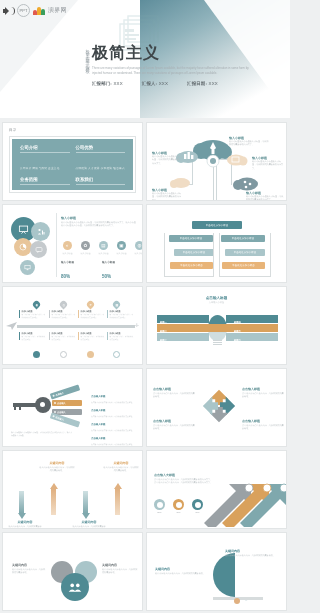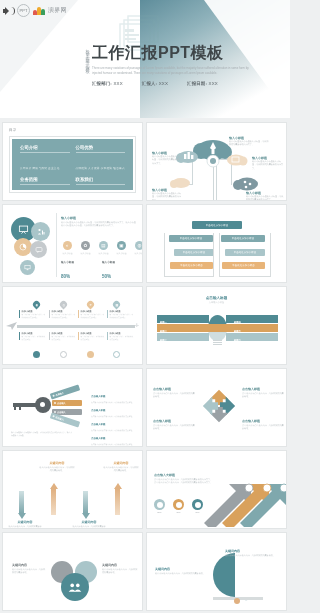--- a/index.html
+++ b/index.html
@@ -146,21 +146,21 @@
         <i style="left:0;height:5px;background:#e05a4f;"></i>
         <i style="left:4px;height:8px;background:#f0a92c;"></i>
         <i style="left:8px;height:6px;background:#3a9e5c;"></i>
       </div>
       <div class="lg-text">演界网</div>
     </div>
 
     <div class="hero-side">极简工作商务汇报模板</div>
 
     <div class="hero-body">
-      <div class="h-t2">工作汇报PPT模板</div>
+      <div class="h-t1">极简主义</div>
       <div class="h-sub">There are many variations of passages of Lorem Ipsum available, but the majority have suffered alteration in some form by injected humour or randomised. There are many variations of passages of Lorem Ipsum available.</div>
       <div class="h-meta">
         <div>
           <b>汇报部门:</b>
           <span>XXX</span>
         </div>
         <div>
           <b>汇报人:</b>
           <span>XXX</span>
         </div>

